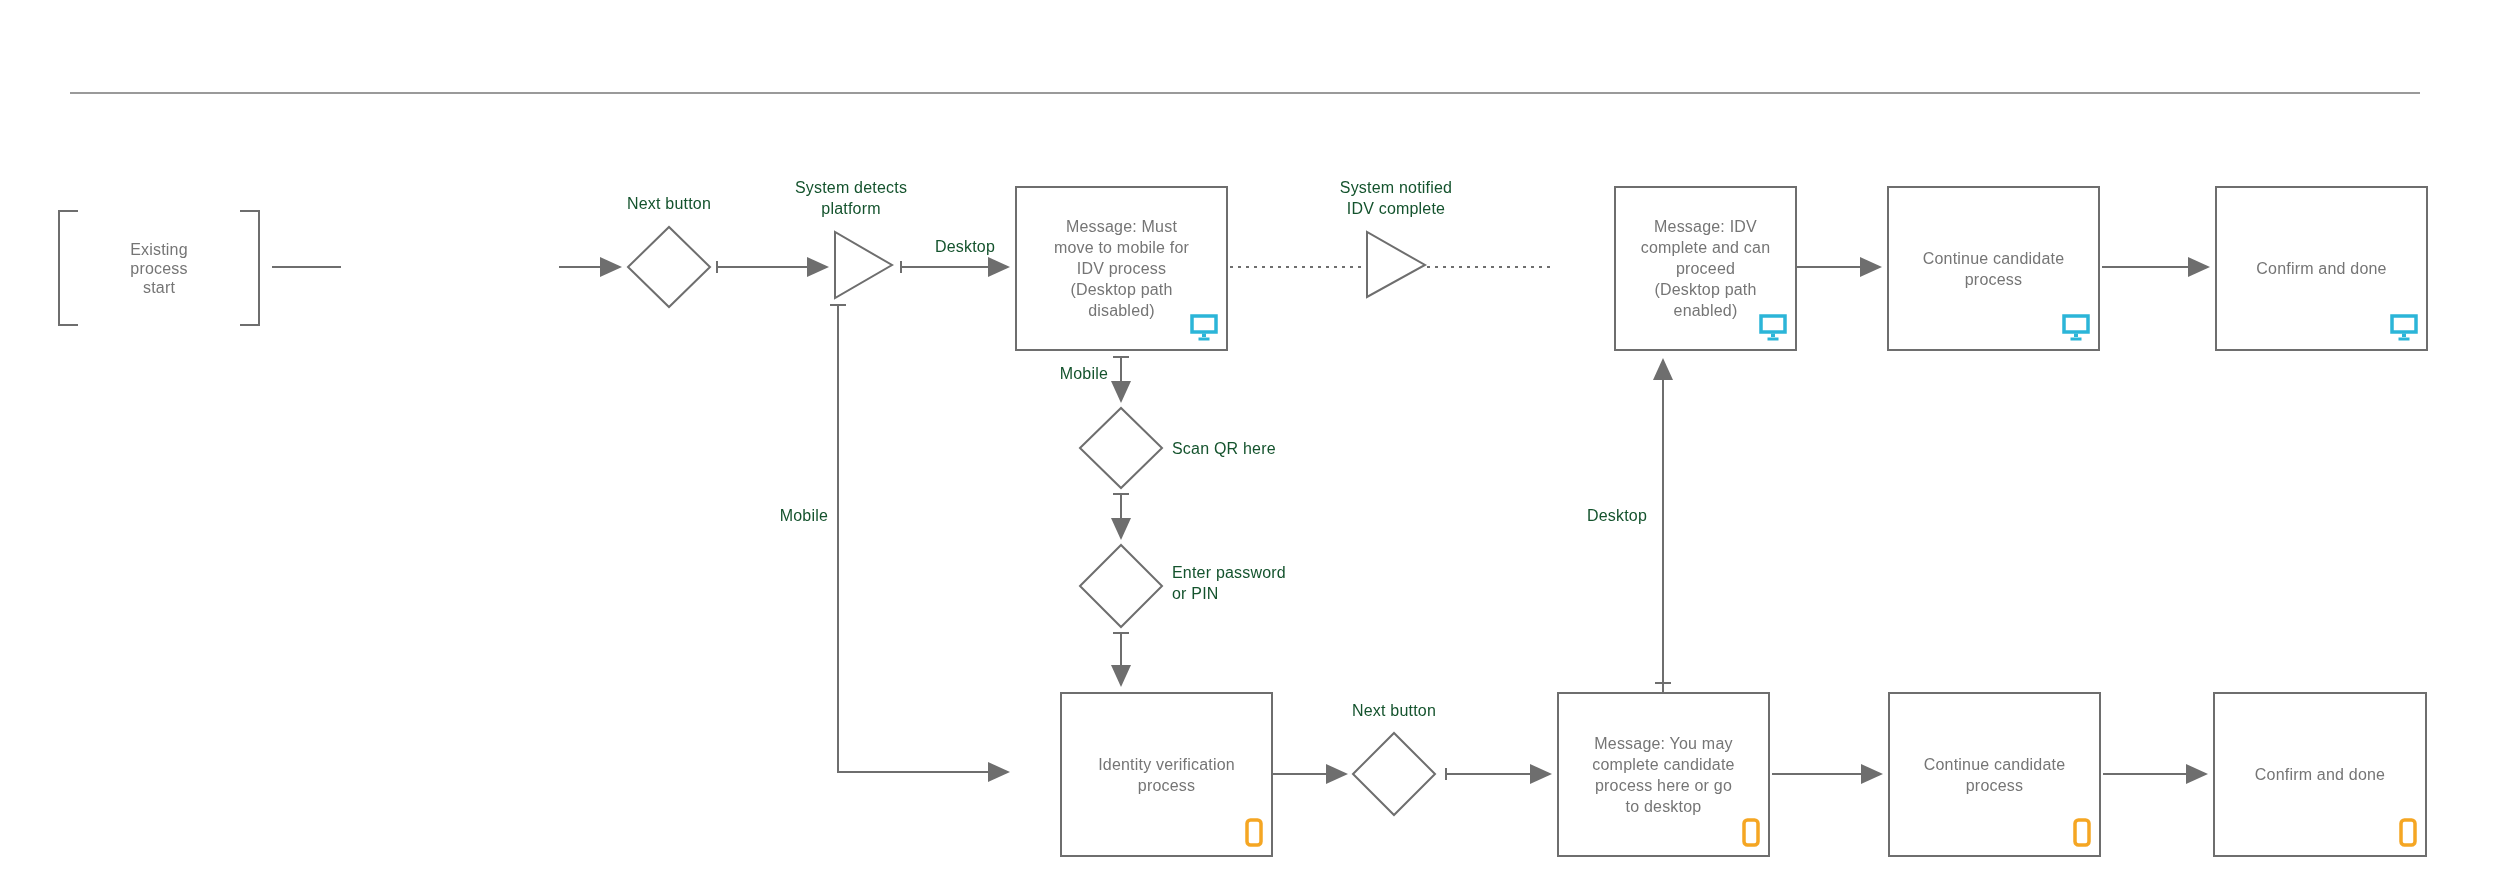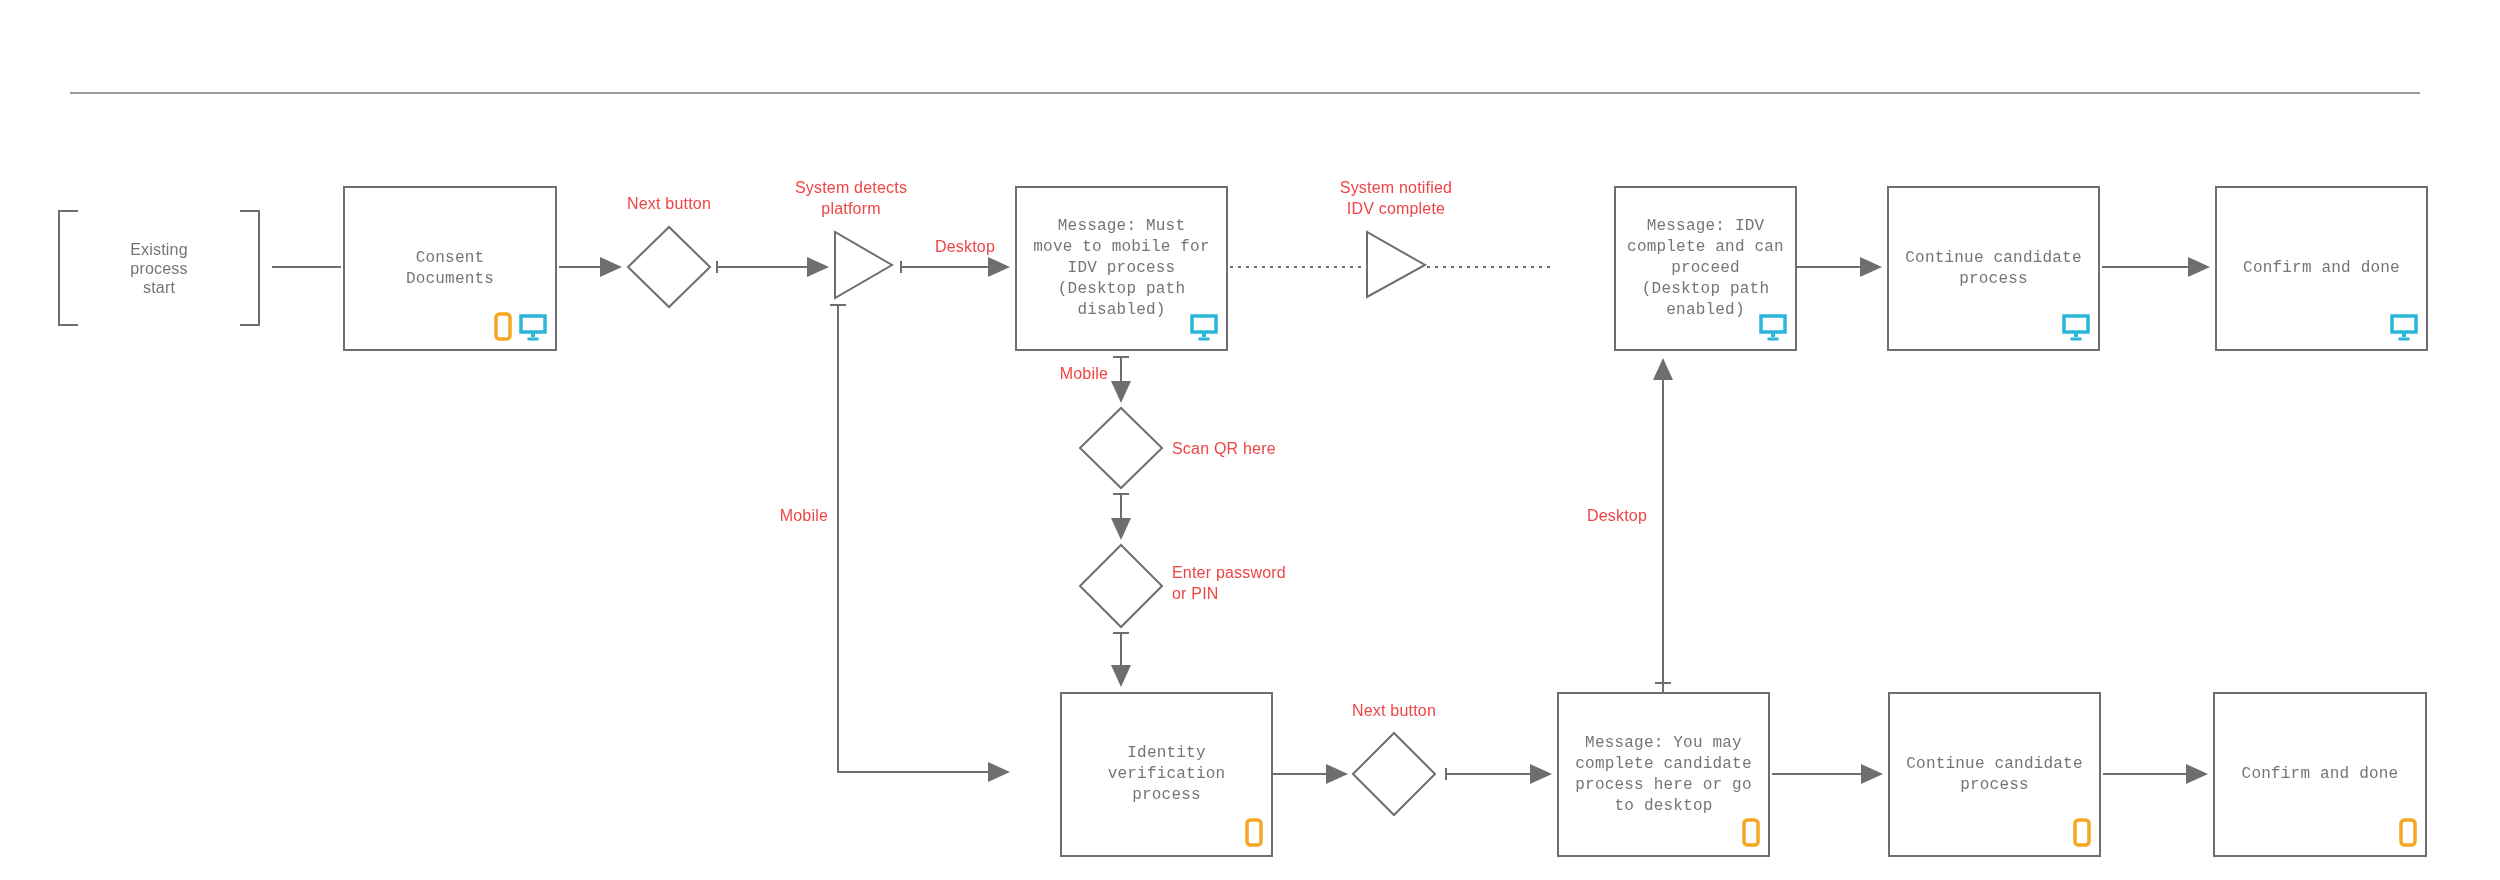--- a/index.html
+++ b/index.html
@@ -11,24 +11,24 @@
     position:absolute;left:70px;top:52px;font-size:17.5px;font-weight:bold;
     color:#4d4d4d;letter-spacing:.2px;white-space:nowrap;
   }
   #rule{position:absolute;left:70px;top:92px;width:2350px;height:0;border-top:2px solid #9a9a9a;}
   #wires{position:absolute;left:0;top:0;}
   .box{
     position:absolute;box-sizing:border-box;border:2px solid #6e6e6e;background:#fff;
     display:flex;align-items:center;justify-content:center;text-align:center;
     font-size:16px;line-height:21px;color:#757575;letter-spacing:.2px;
   }
-  .box .txt{white-space:pre-line;padding:0 6px;font-family:Liberation Mono, monospace;}
+  .box .txt{white-space:pre-line;padding:0 6px;}
   .icons{position:absolute;right:8px;bottom:8px;display:flex;gap:7px;align-items:flex-end;}
   .lbl{
-    position:absolute;font-size:16px;line-height:21px;color:#ef4444;
+    position:absolute;font-size:16px;line-height:21px;color:#14532d;
     letter-spacing:.2px;white-space:pre-line;
   }
   .lbl.center{text-align:center;}
   .lbl.right{text-align:right;}
   .bracket{
     position:absolute;left:58px;top:210px;width:202px;height:116px;
     display:flex;align-items:center;justify-content:center;text-align:center;
     font-size:16px;line-height:19px;color:#757575;letter-spacing:.2px;
   }
   .bracket::before,.bracket::after{
@@ -96,34 +96,20 @@
       <polygon points="1367,232 1367,297 1425,265"></polygon>
     </g>
   </svg>
 
   <div class="bracket">
     <span class="txt">Existing
 process
 start</span>
   </div>
 
-  <div class="box" style="left:343px;top:186px;width:214px;height:165px;">
-    <span class="txt">Consent
-Documents</span>
-    <span class="icons">
-      <svg width="18" height="29" viewBox="0 0 18 29">
-        <rect x="2" y="2" width="14" height="25" rx="3.5" fill="none" stroke="#F5A623" stroke-width="3.5"></rect>
-      </svg>
-      <svg width="28" height="27" viewBox="0 0 28 27">
-        <rect x="2" y="2" width="24" height="16" fill="none" stroke="#2BB5D8" stroke-width="3.5"></rect>
-        <rect x="12" y="19.5" width="4" height="3.5" fill="#2BB5D8"></rect>
-        <rect x="8.5" y="23.5" width="11" height="3" fill="#2BB5D8"></rect>
-      </svg>
-    </span>
-  </div>
 
   <div class="box" style="left:1015px;top:186px;width:213px;height:165px;">
     <span class="txt">Message: Must
 move to mobile for
 IDV process
 (Desktop path
 disabled)</span>
     <span class="icons">
       <svg width="28" height="27" viewBox="0 0 28 27">
         <rect x="2" y="2" width="24" height="16" fill="none" stroke="#2BB5D8" stroke-width="3.5"></rect>

